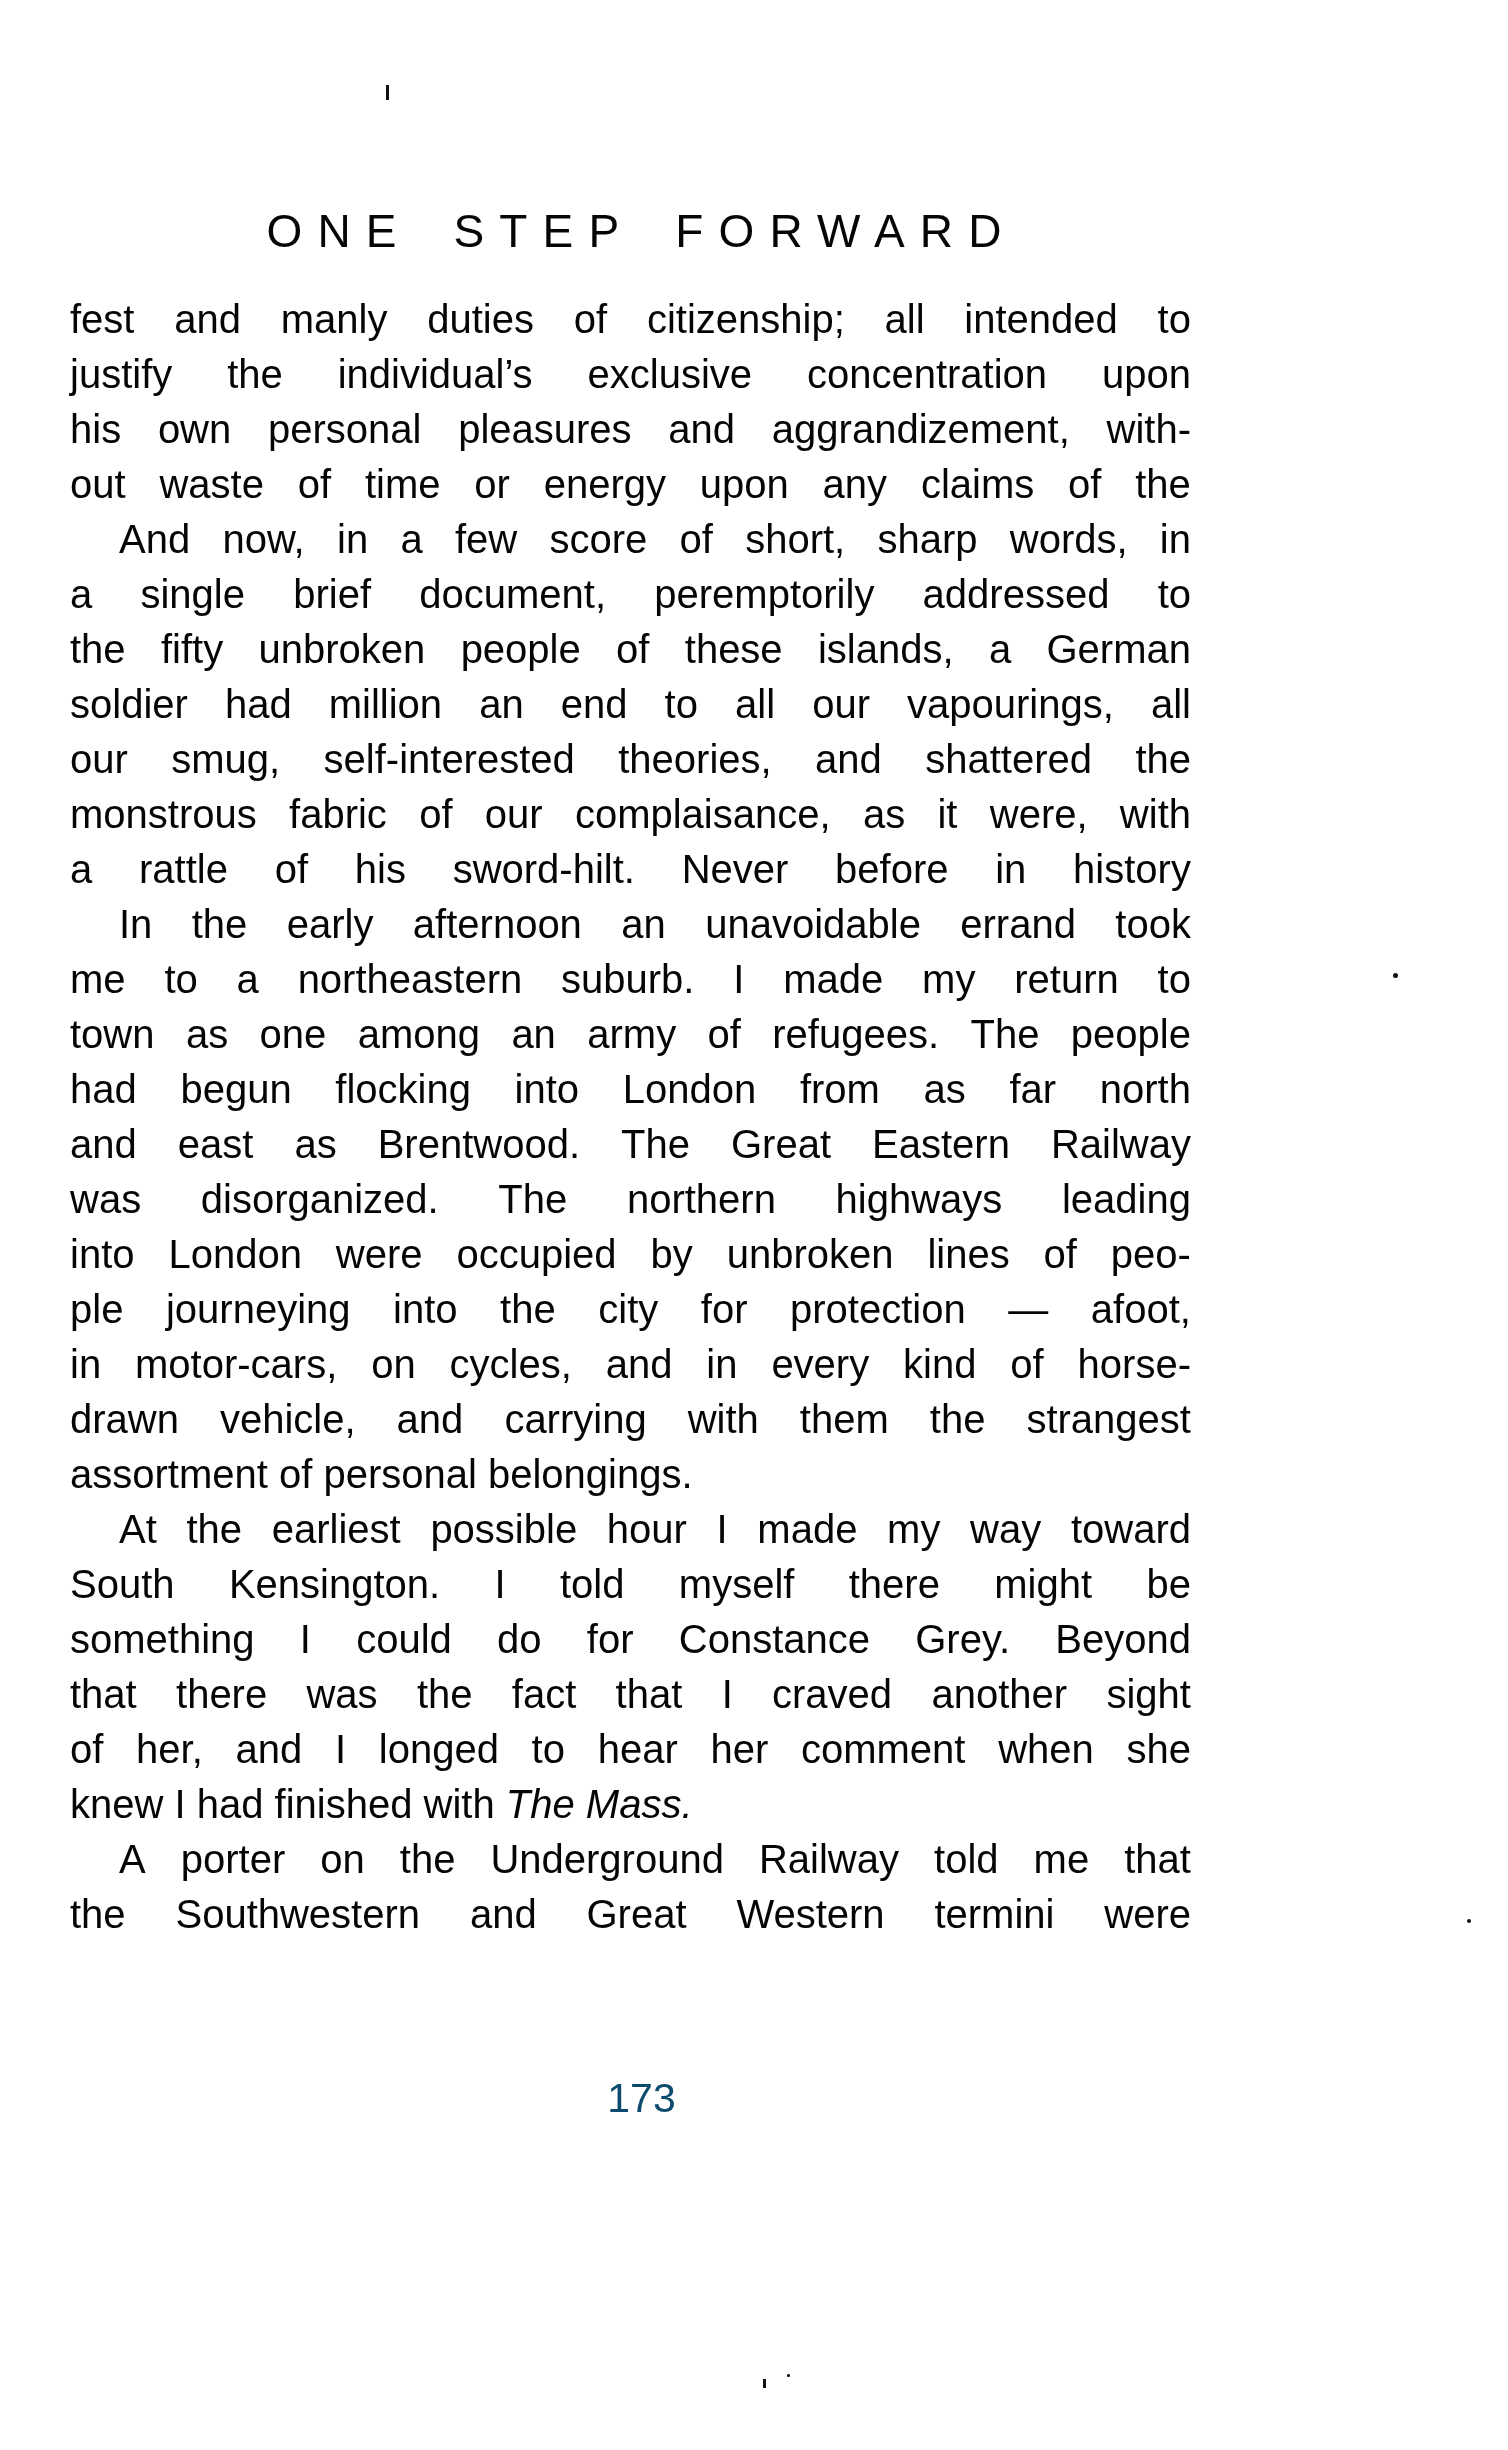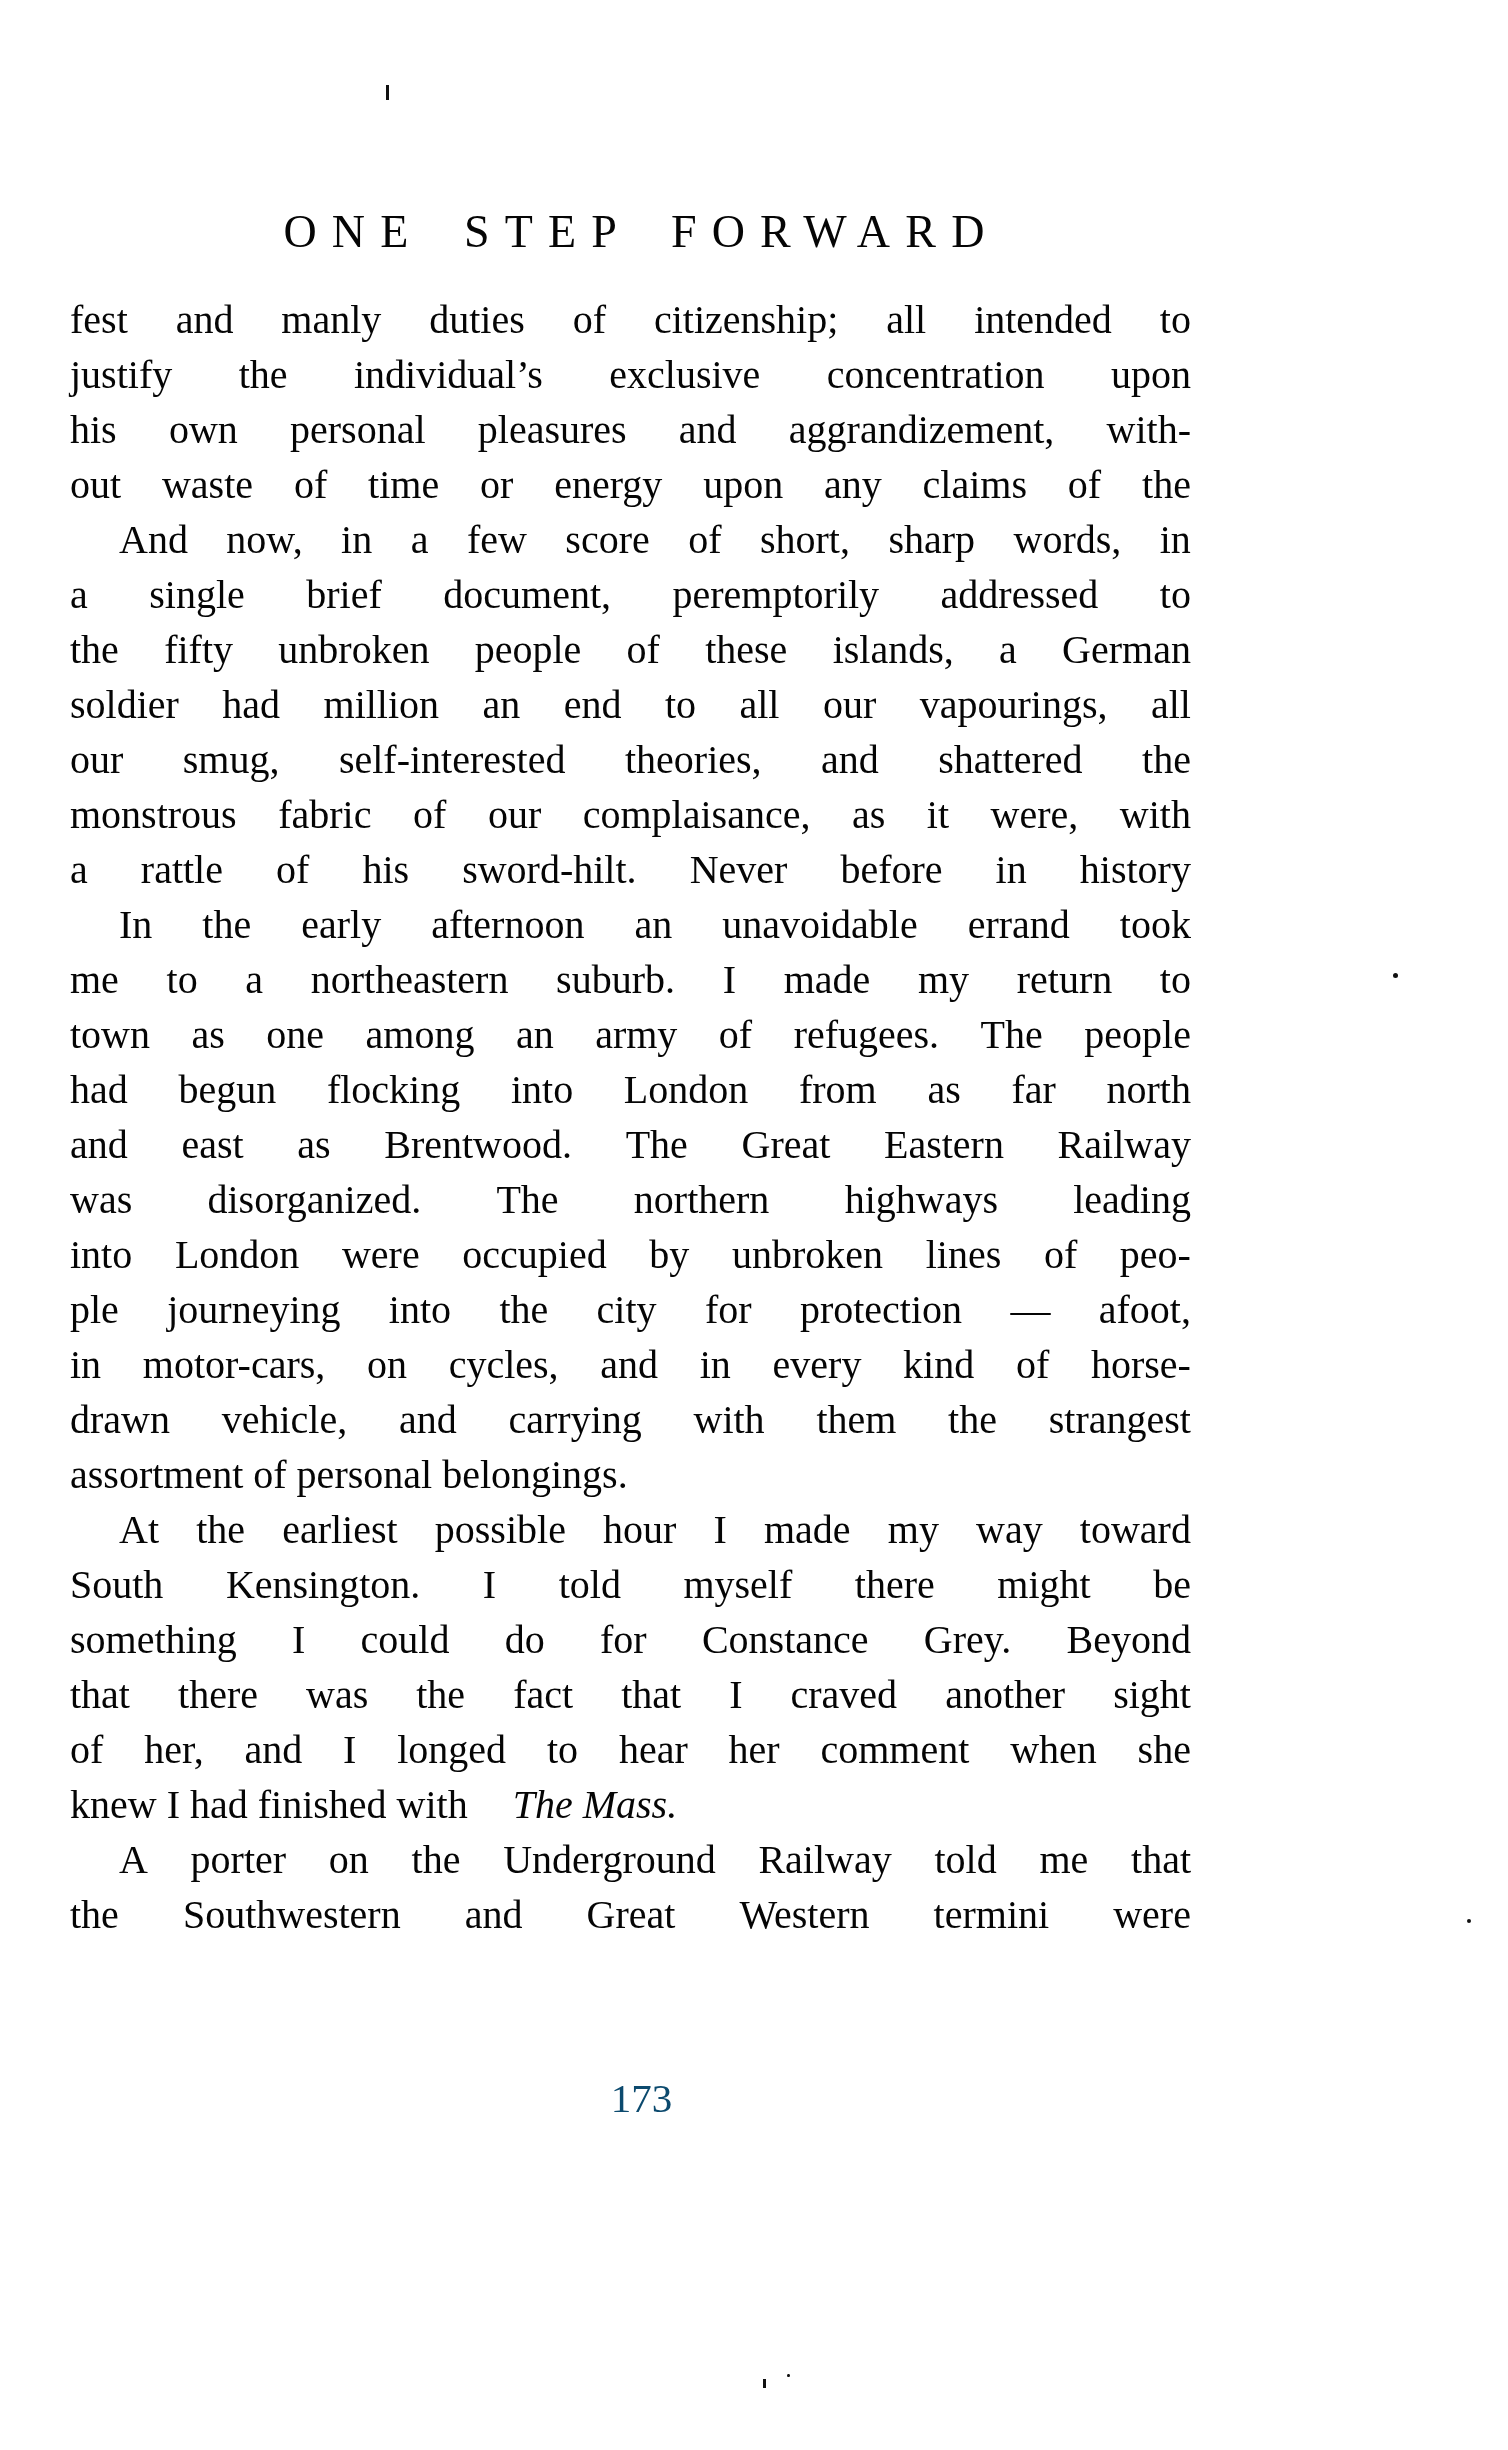--- a/index.html
+++ b/index.html
@@ -5,21 +5,21 @@
   html, body {
     margin: 0;
     padding: 0;
     background: #ffffff;
   }
   .page {
     position: relative;
     width: 1496px;
     height: 2450px;
     background: #ffffff;
-    font-family: Liberation Serif, serif;
+    font-family: Liberation Sans, sans-serif;
     color: #050505;
     overflow: hidden;
   }
   .heading {
     position: absolute;
     left: 81px;
     top: 206px;
     width: 1121px;
     text-align: center;
     font-size: 46px;
@@ -46,21 +46,20 @@
   .line.just {
     display: flex;
     justify-content: space-between;
     white-space: normal;
   }
   .line.ind {
     padding-left: 49px;
   }
   .it {
     font-style: italic;
-    margin-left: 35px;
   }
   .page-number {
     position: absolute;
     left: 81px;
     top: 2073px;
     width: 1121px;
     text-align: center;
     font-size: 41px;
     line-height: 51px;
     color: #0c4a6e;

